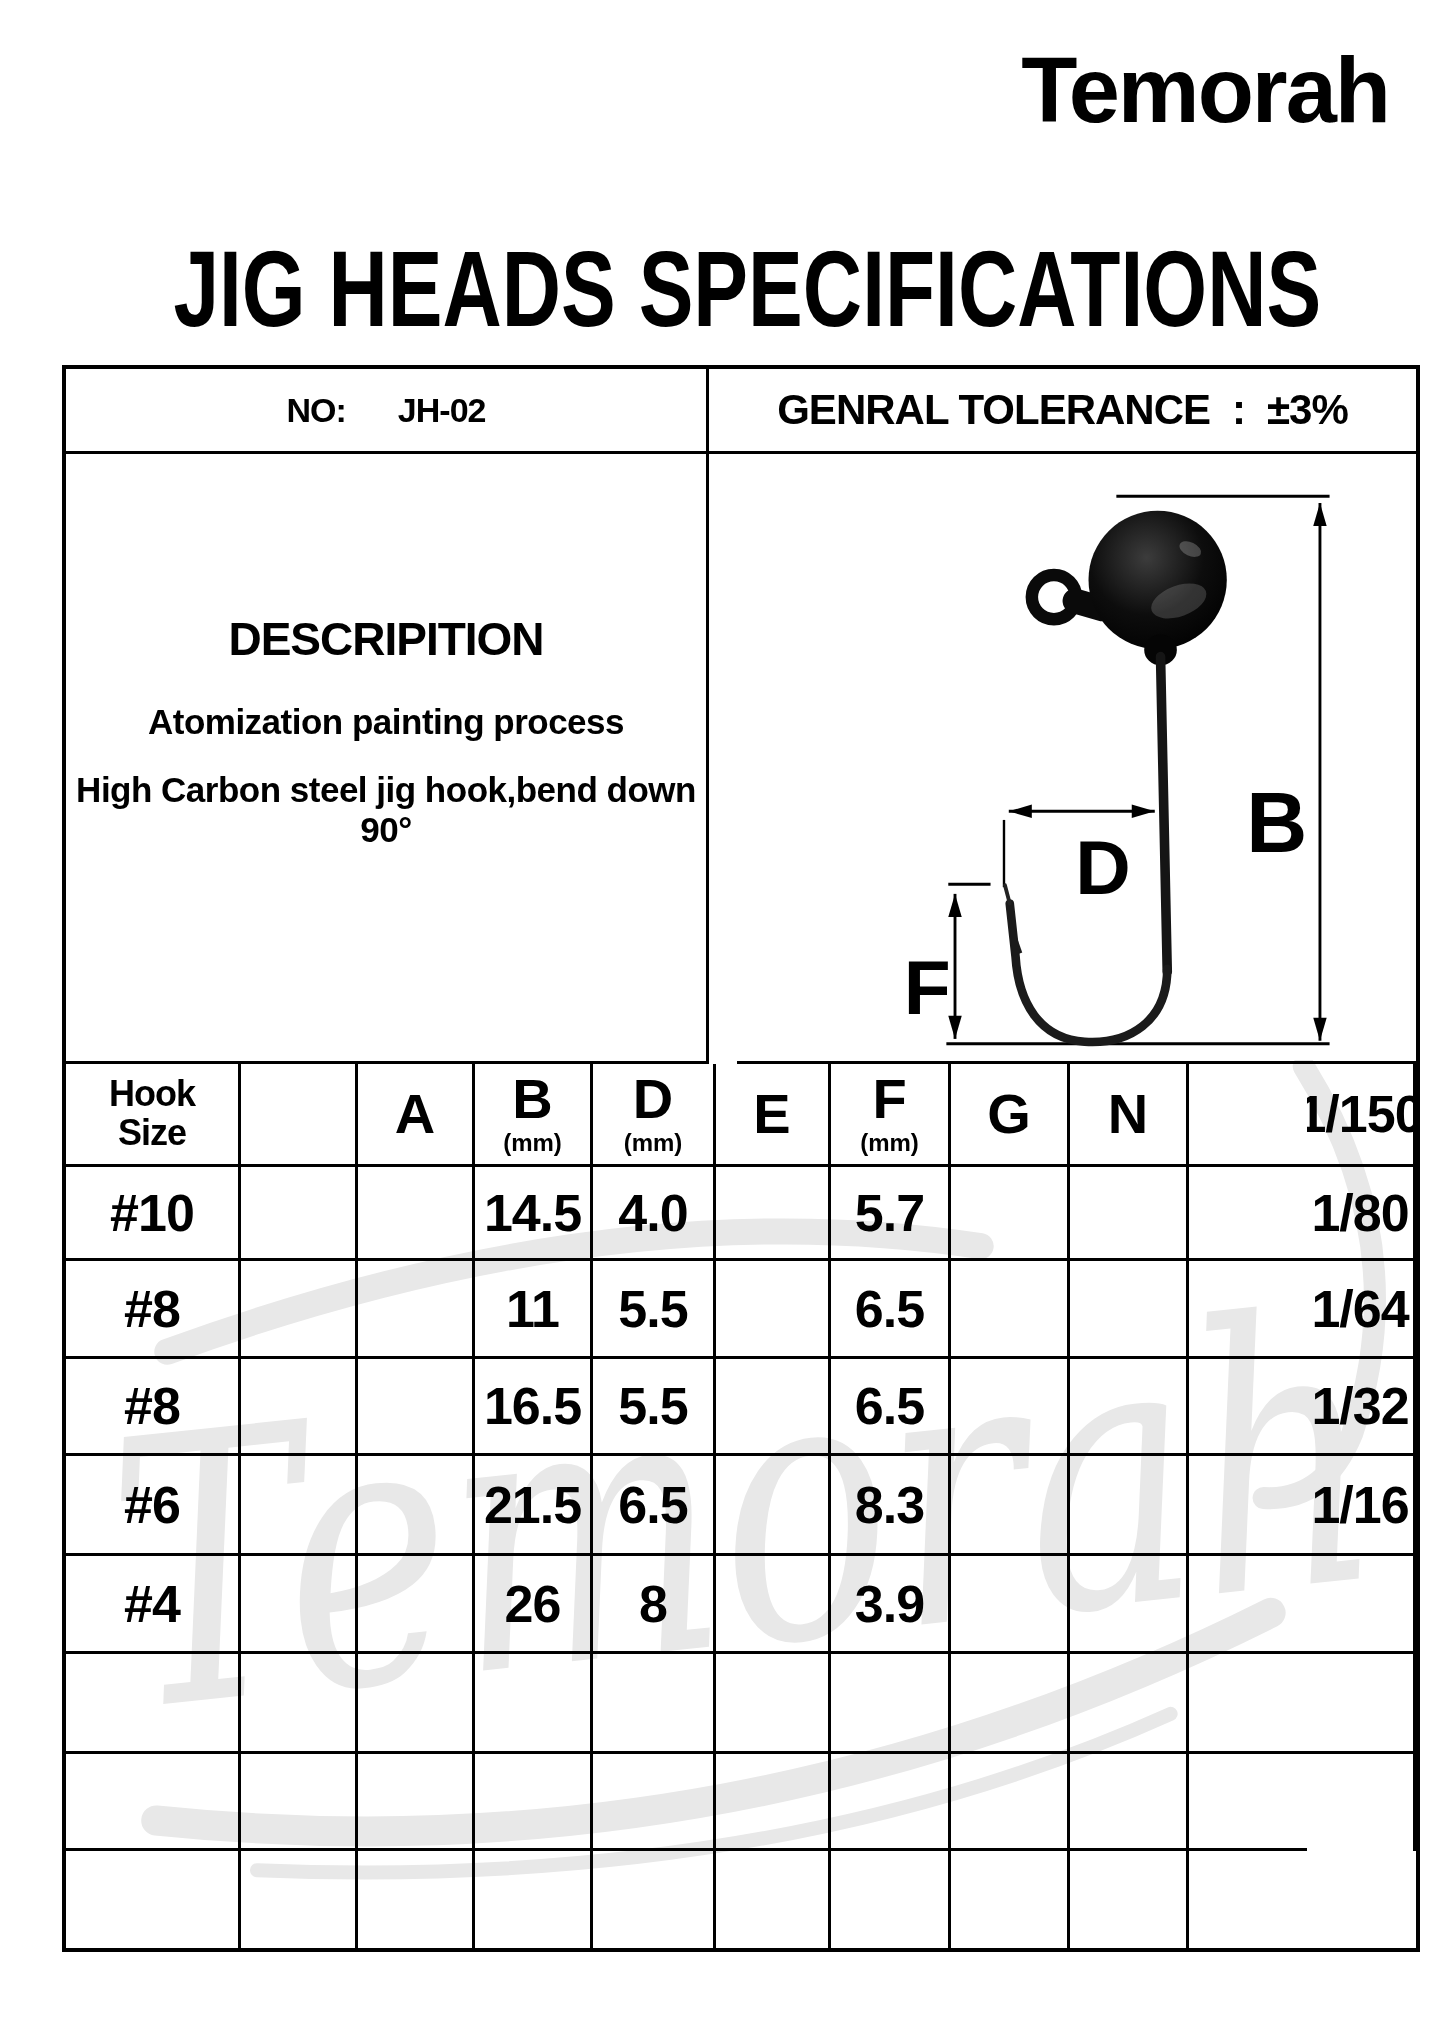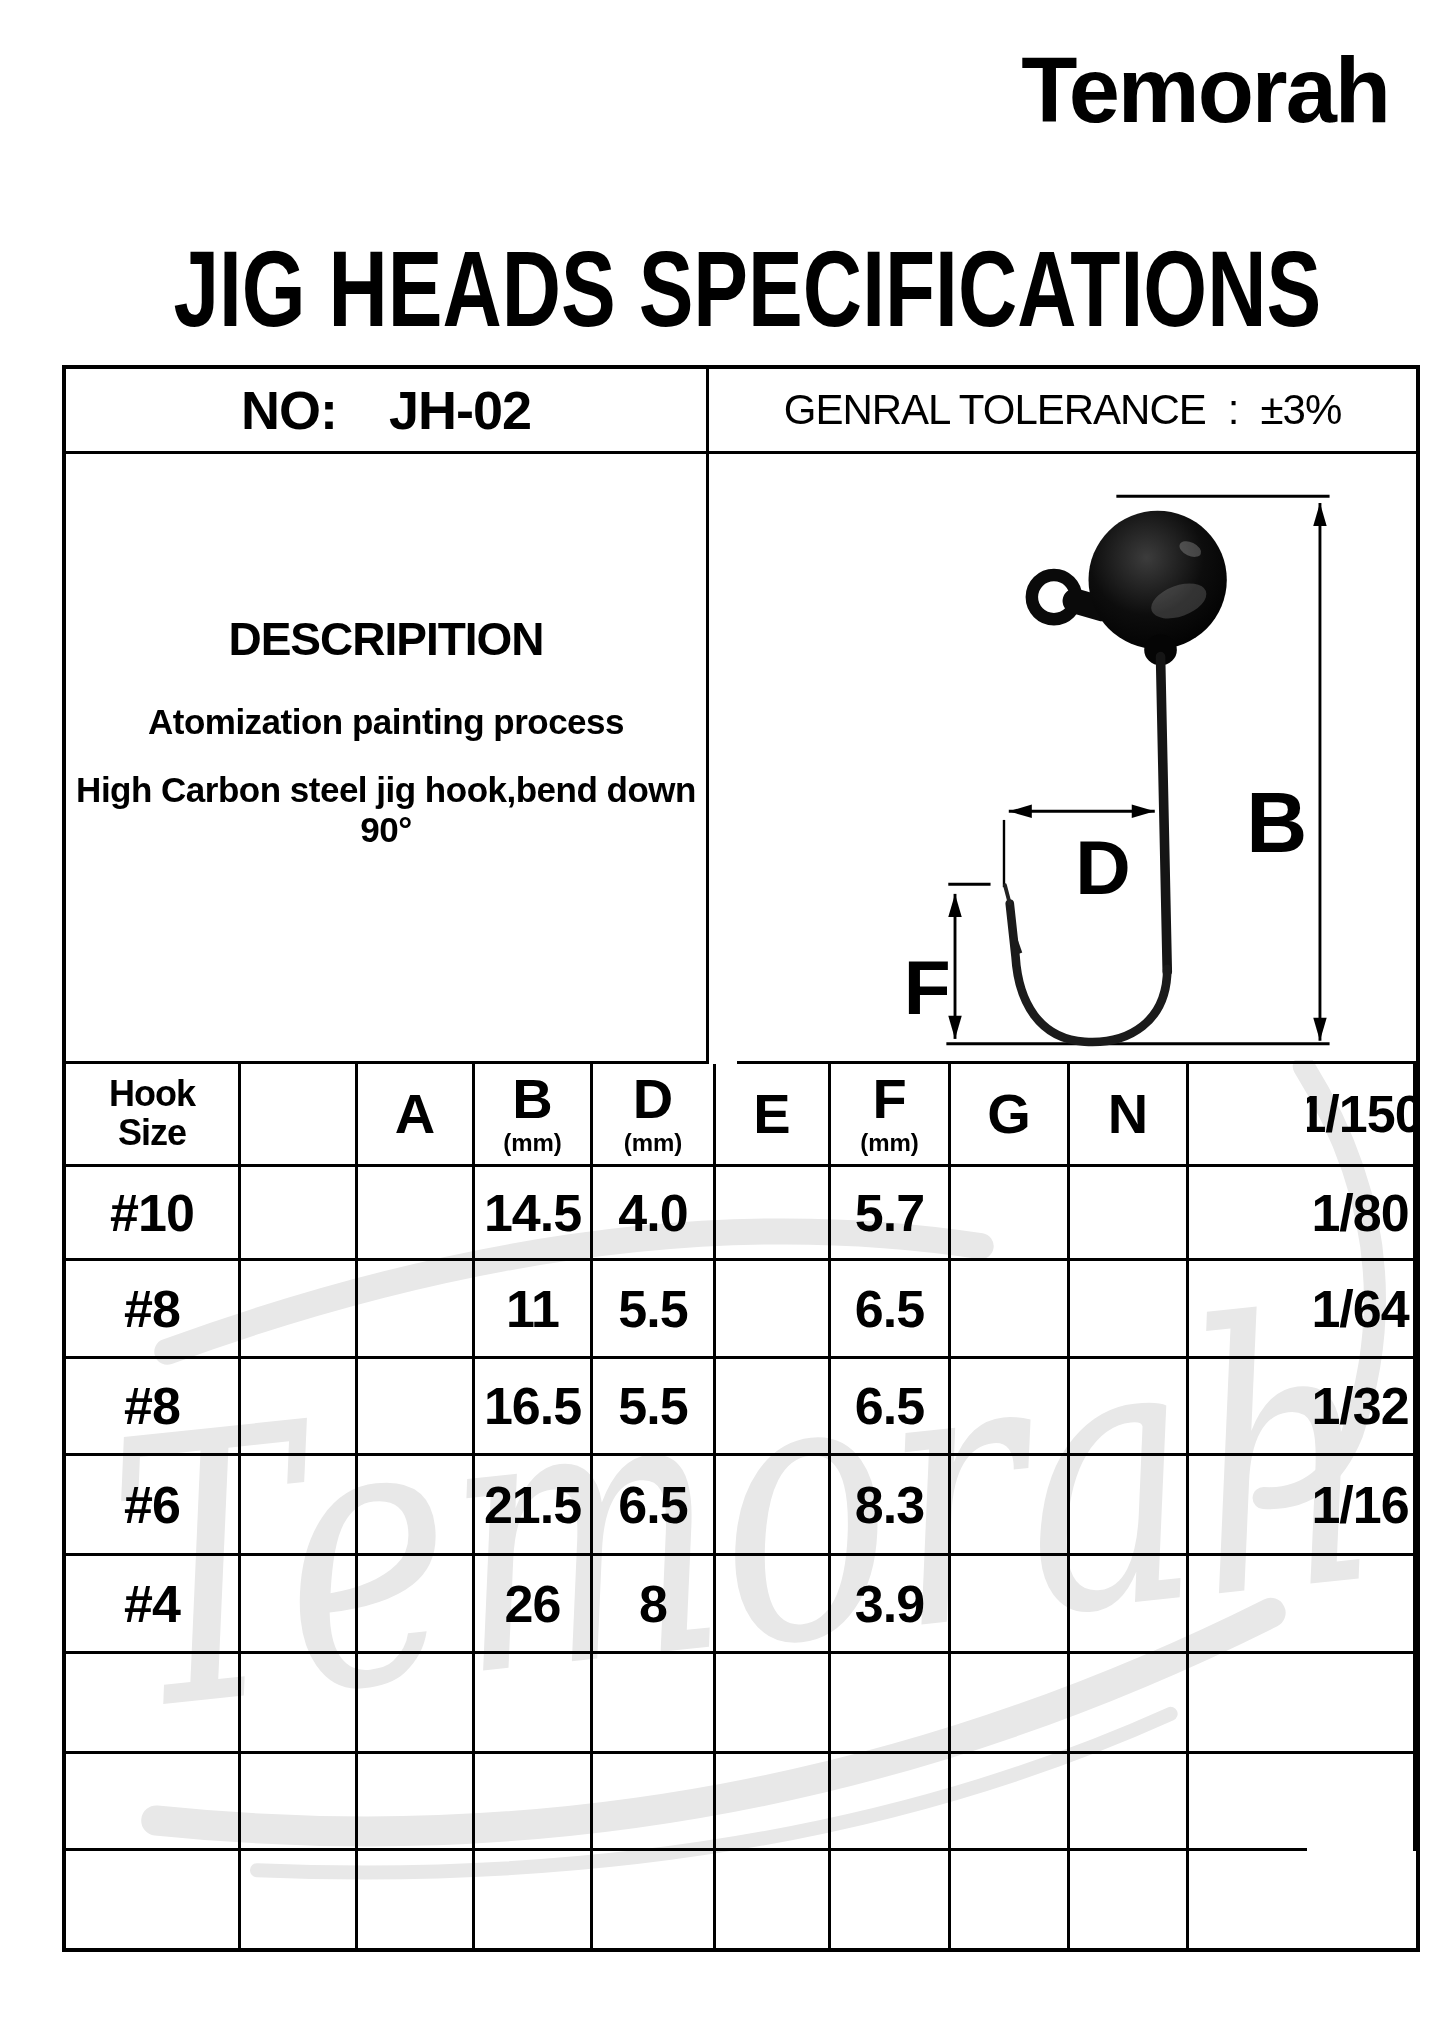--- a/index.html
+++ b/index.html
@@ -28,25 +28,25 @@
     position:absolute; left:62px; top:365px; width:1358px; height:1587px;
     border:4px solid #000;
   }
   .row-a { display:grid; grid-template-columns:643px auto; height:85px; }
   .row-b { display:grid; grid-template-columns:643px auto; height:610px;gap:28px; }
   .row-a .cell, .row-b .cell { border-bottom:3px solid #000; background:transparent; }
   .row-a .cell:first-child, .row-b .cell:first-child { border-right:3px solid #000; }
 
   .no-cell {
     display:flex; align-items:center; justify-content:center; gap:52px;
-    font-size:54px; font-weight:700; letter-spacing:-1px;
+    font-size:34px; font-weight:700; letter-spacing:-1px;
   }
   .tol-cell {
     display:flex; align-items:center; justify-content:center;
-    font-size:42px; font-weight:400; letter-spacing:-1px;
+    font-size:42px; font-weight:700; letter-spacing:-1px;
   }
   .tol-cell .sep { margin:0 22px; }
 
   .desc-cell { text-align:center; padding-top:158px; }
   .desc-title { font-size:46px; font-weight:700; margin-bottom:36px; letter-spacing:-1px; }
   .desc-line { font-size:35px; font-weight:600; margin-bottom:28px; letter-spacing:-0.5px; }
 
   .img-cell { position:relative; }
   .img-cell svg { position:absolute; left:0; top:0; width:100%; height:100%; }
 

